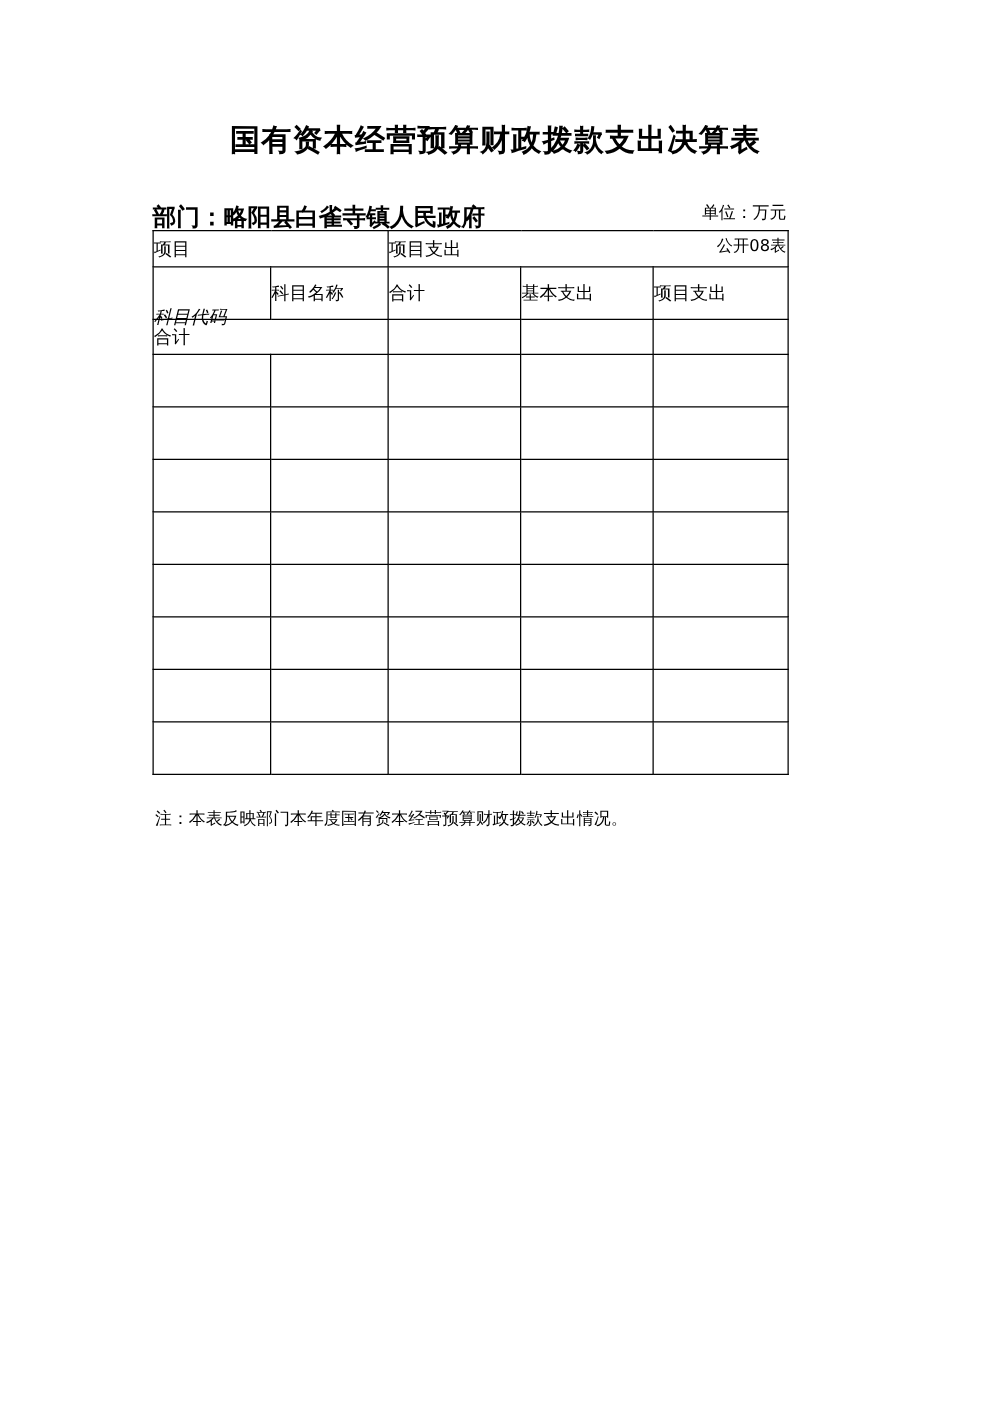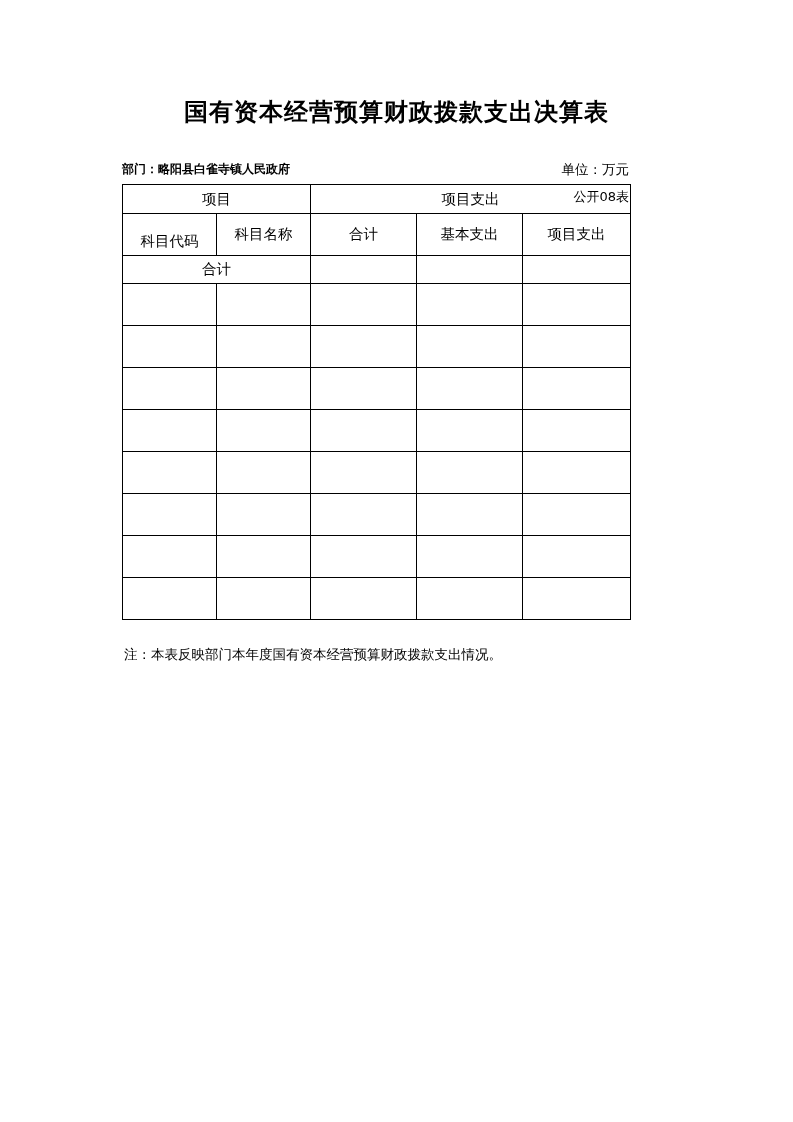--- a/index.html
+++ b/index.html
@@ -38,58 +38,58 @@
     right: 164px;
     top: 140px;
     font-size: 13px;
     font-family: "DejaVu Sans", "Liberation Sans", sans-serif;
     margin-top: 48px;
   }
   .dept-line {
     position: absolute;
     left: 122px;
     top: 161px;
-    font-size: 12px;
+    font-size: 19px;
     font-weight: bold;
     font-family: "DejaVu Sans", "Liberation Sans", sans-serif;
   }
   .unit-line {
     position: absolute;
     right: 164px;
     top: 161px;
     font-size: 13.5px;
     font-family: "DejaVu Sans", "Liberation Sans", sans-serif;
   }
   table.sheet {
     position: absolute;
     left: 122px;
     top: 184px;
     width: 508px;
     border-collapse: collapse;
     table-layout: fixed;
   }
   table.sheet td {
     border: 1px solid #000000;
-    text-align: center;
     vertical-align: middle;
     font-size: 14.5px;
     font-family: "DejaVu Sans", "Liberation Sans", sans-serif;
     padding: 0;
   }
   .h-row1 td { height: 28px; }
   .h-row2 td { height: 41px; }
   .h-row3 td { height: 27px; }
   .h-row4 td { height: 27px; }
   .blank-row td { height: 41px; }
   .code-cell {
     position: relative;
   }
   .code-cell span {
     position: relative;
-    top: 7px;
+    top: 19px;
+    font-style: italic;
   }
   .note {
     position: absolute;
     left: 124px;
     top: 646px;
     font-size: 13.5px;
     font-family: "DejaVu Sans", "Liberation Sans", sans-serif;
   }
 </style>
 </head>

